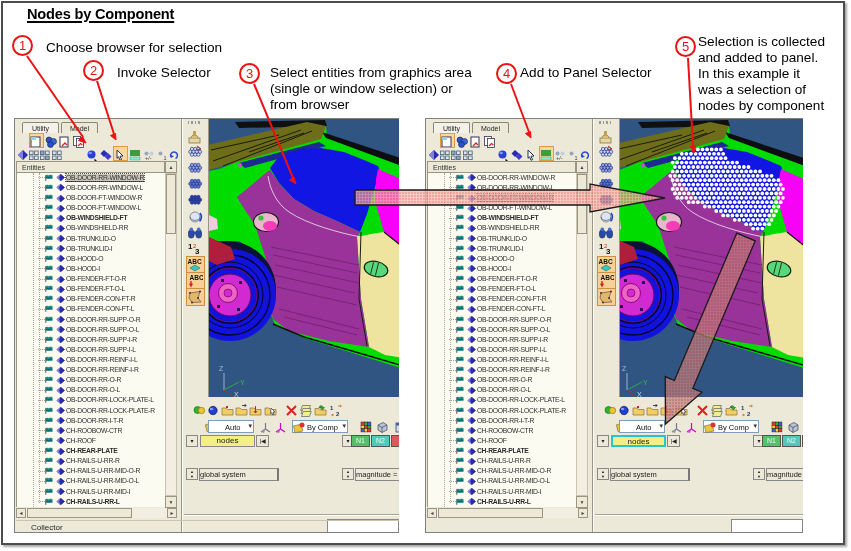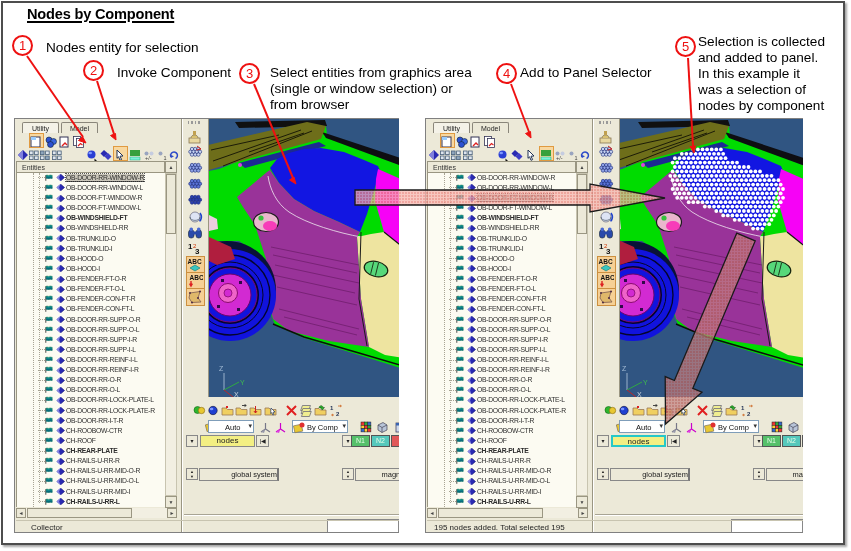--- a/index.html
+++ b/index.html
@@ -57,21 +57,21 @@
   font-size:7.5px; color:#111; padding:2px 0 0 16px; }
 .ca { position:absolute; right:1px; top:1px; font-size:7px; color:#333; }
 .sqbtn { position:absolute; top:0; width:12px; height:12px; background:#ece9d8;
   border:1px solid #888; font-size:6px; text-align:center; line-height:10px; color:#222; }
 .sqbtn.spin { font-size:4px; line-height:5px; }
 .yfield { position:absolute; top:0; width:55px; height:12px; background:#f3ef83;
   font-size:8px; text-align:center; line-height:10px; color:#222; }
 .nbtn { position:absolute; top:0; width:19px; height:12px; border:1px solid #555;
   font-size:7px; text-align:center; line-height:10px; color:#e8ffe8; }
 .gbtn { position:absolute; top:0; height:13px; background:#ece9d8; border:1px solid #888;
-  border-right:2px solid #777; font-size:7.5px; text-align:right; line-height:12px; color:#222; }
+  border-right:2px solid #777; font-size:7.5px; text-align:left; line-height:12px; color:#222; }
 .bsep { position:absolute; left:0; top:117px; width:100%; border-top:1px solid #a8a494;
   border-bottom:1px solid #fff; }
 .wbox { position:absolute; top:122px; width:72px; height:14px; background:#fff;
   border:1px solid #888; }
 .sbar { position:absolute; left:1px; top:401px; width:100%; height:13px; font-size:8px;
   color:#222; padding:2px 0 0 15px; border-top:1px solid #c8c4b0; }
 .overlay { position:absolute; left:0; top:0; pointer-events:none; }
 </style></head>
 <body>
 <svg width="0" height="0" style="position:absolute">
@@ -82,23 +82,23 @@
       </pattern>
 <pattern id="reddot2" width="3" height="3" patternUnits="userSpaceOnUse">
 <rect width="3" height="3" fill="#c28080" fill-opacity="0.78"></rect>
         <circle cx="1" cy="1" r="0.8" fill="#a8453e" fill-opacity="0.85"></circle>
       </pattern>
 </defs>
   </svg>
 <div class="frame"></div>
 <div class="title">Nodes by Component</div>
 <div class="circ" style="left:12px;top:35px">1</div>
-<div class="ann" style="left:46px;top:40px">Nodes entity for selection</div>
+<div class="ann" style="left:46px;top:40px">Choose browser for selection</div>
 <div class="circ" style="left:83px;top:60px">2</div>
-<div class="ann" style="left:117px;top:65px">Invoke Component</div>
+<div class="ann" style="left:117px;top:65px">Invoke Selector</div>
 <div class="circ" style="left:239px;top:63px">3</div>
 <div class="ann" style="left:270px;top:65px">Select entities from graphics area<br>(single or window selection) or<br>from browser</div>
 <div class="circ" style="left:496px;top:63px">4</div>
 <div class="ann" style="left:520px;top:65px">Add to Panel Selector</div>
 <div class="circ" style="left:675px;top:36px">5</div>
 <div class="ann" style="left:698px;top:34px">Selection is collected<br>and added to panel.<br>In this example it<br>was a selection of<br>nodes by component</div>
 
 <div class="win" style="left:14px;width:385px">
   <div class="tab on" style="left:7px;width:37px">Utility</div>
   <div class="tab" style="left:46px;width:37px">Model</div>
@@ -2063,21 +2063,20 @@
     </div>
     <div class="brow" style="top:71px">
       <div class="sqbtn spin" style="left:2px">▲<br>▼</div>
       <div class="gbtn" style="left:15px;width:80px">global system</div>
       <div class="sqbtn spin" style="left:158px">▲<br>▼</div>
       <div class="gbtn" style="left:171px;width:70px">magnitude =</div>
     </div>
     <div class="bsep"></div>
     <div class="wbox" style="left:136px"></div>
   </div>
-  <div class="sbar"><span style="margin-left:-8px">195 nodes added. Total selected 195</span></div>
 </div>
 <svg class="overlay" width="851" height="551" viewBox="0 0 851 551">
 <g fill="#f6beb8" fill-opacity="0.92" stroke="#1a1a1a" stroke-width="1.3">
 <path d="M355 190 L590 190 L590 184 L665 198 L590 212 L590 205 L355 205 Z" fill="url(#reddot)" fill-opacity="0.75"></path>
 <path d="M736.8 233.1 L674.4 380.5 L665.2 376.6 L665.5 424 L702.0 392.2 L692.8 388.3 L755.2 240.9 Z" fill="url(#reddot2)"></path>
 </g>
 <g stroke="#ee1111" stroke-width="2" fill="#ee1111">
 <path d="M27 56 L83 137" fill="none"></path>
       <path d="M86 143 l-7.5 -2.5 l4 -4 z" stroke-width="1"></path>
 <path d="M97 81 L114 134" fill="none"></path>

